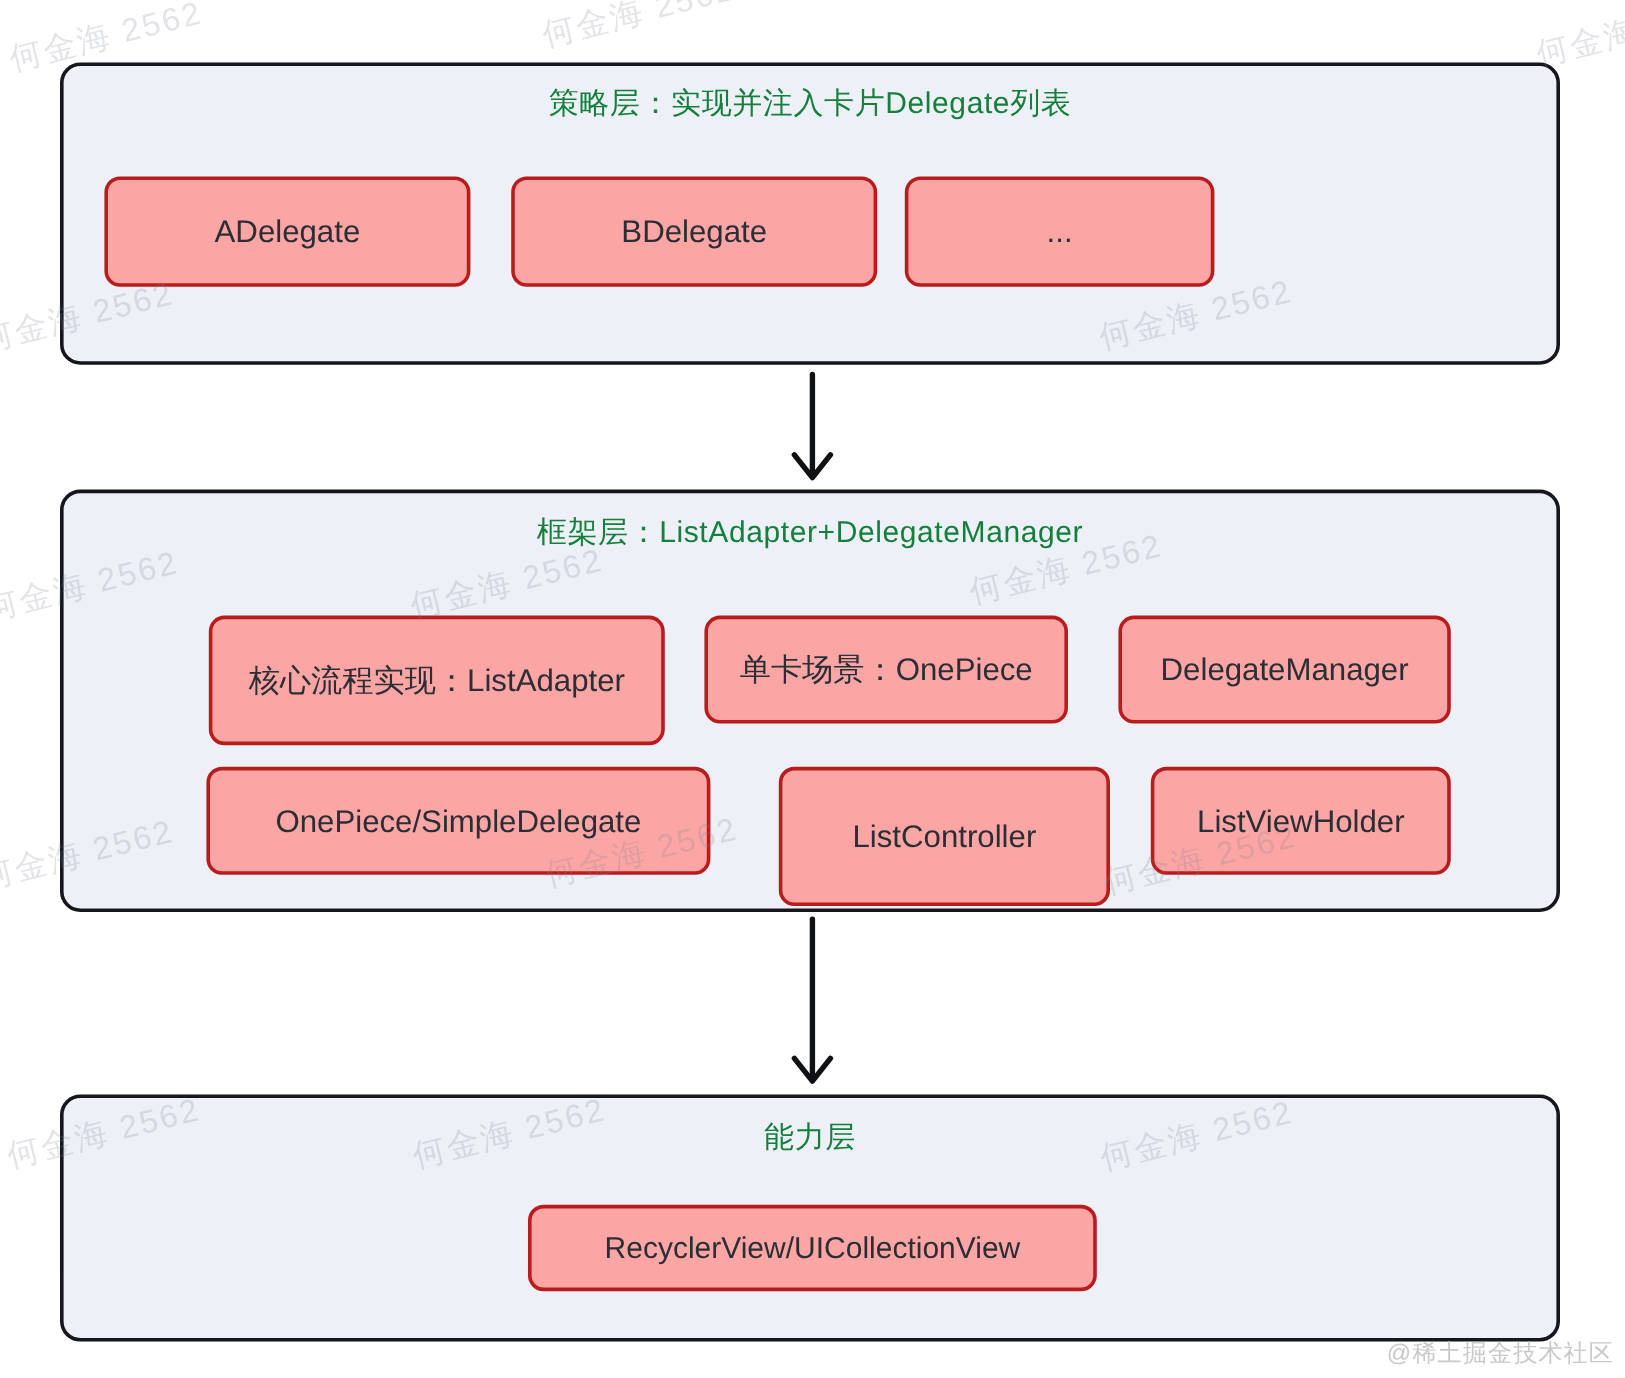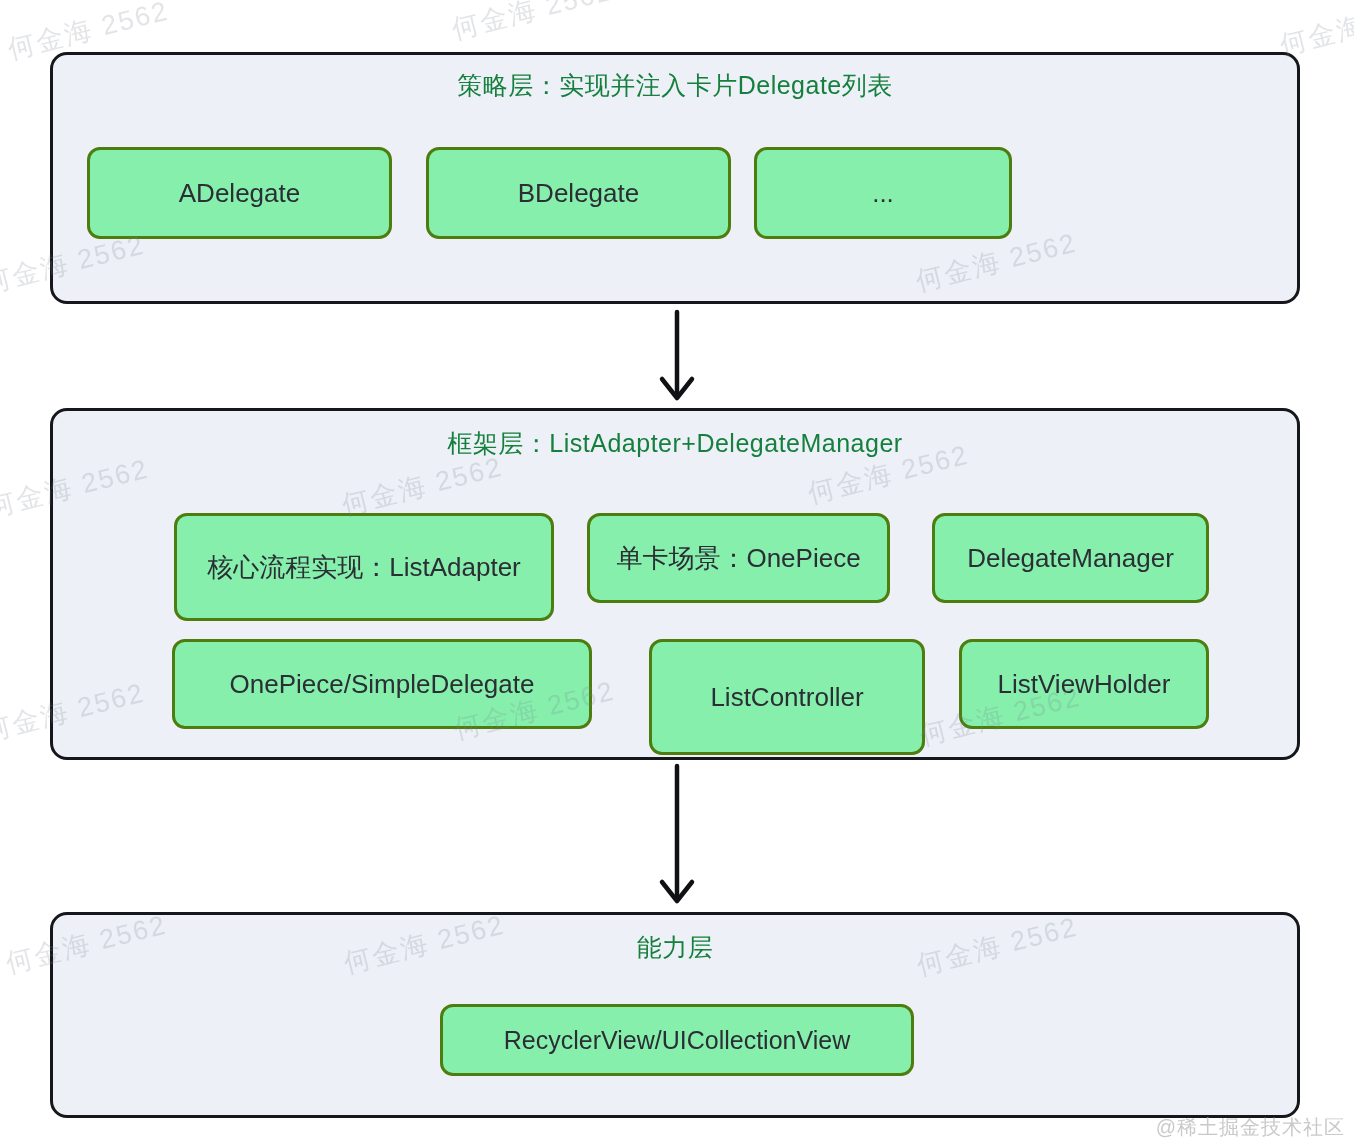--- a/index.html
+++ b/index.html
@@ -25,22 +25,22 @@
     left:0; width:100%;
     text-align:center;
     font-size:25px;
     font-weight:500;
     color:#15803d;
     letter-spacing:0.5px;
     white-space:nowrap;
   }
   .node {
     position:absolute;
-    background:#86efac;
-    border:3px solid #4d7c0f;
+    background:#fca5a5;
+    border:3px solid #b91c1c;
     border-radius:13px;
     display:flex;
     align-items:center;
     justify-content:center;
     font-size:26px;
     font-weight:500;
     color:#2b2e35;
     white-space:nowrap;
   }
   .arrow-svg {

